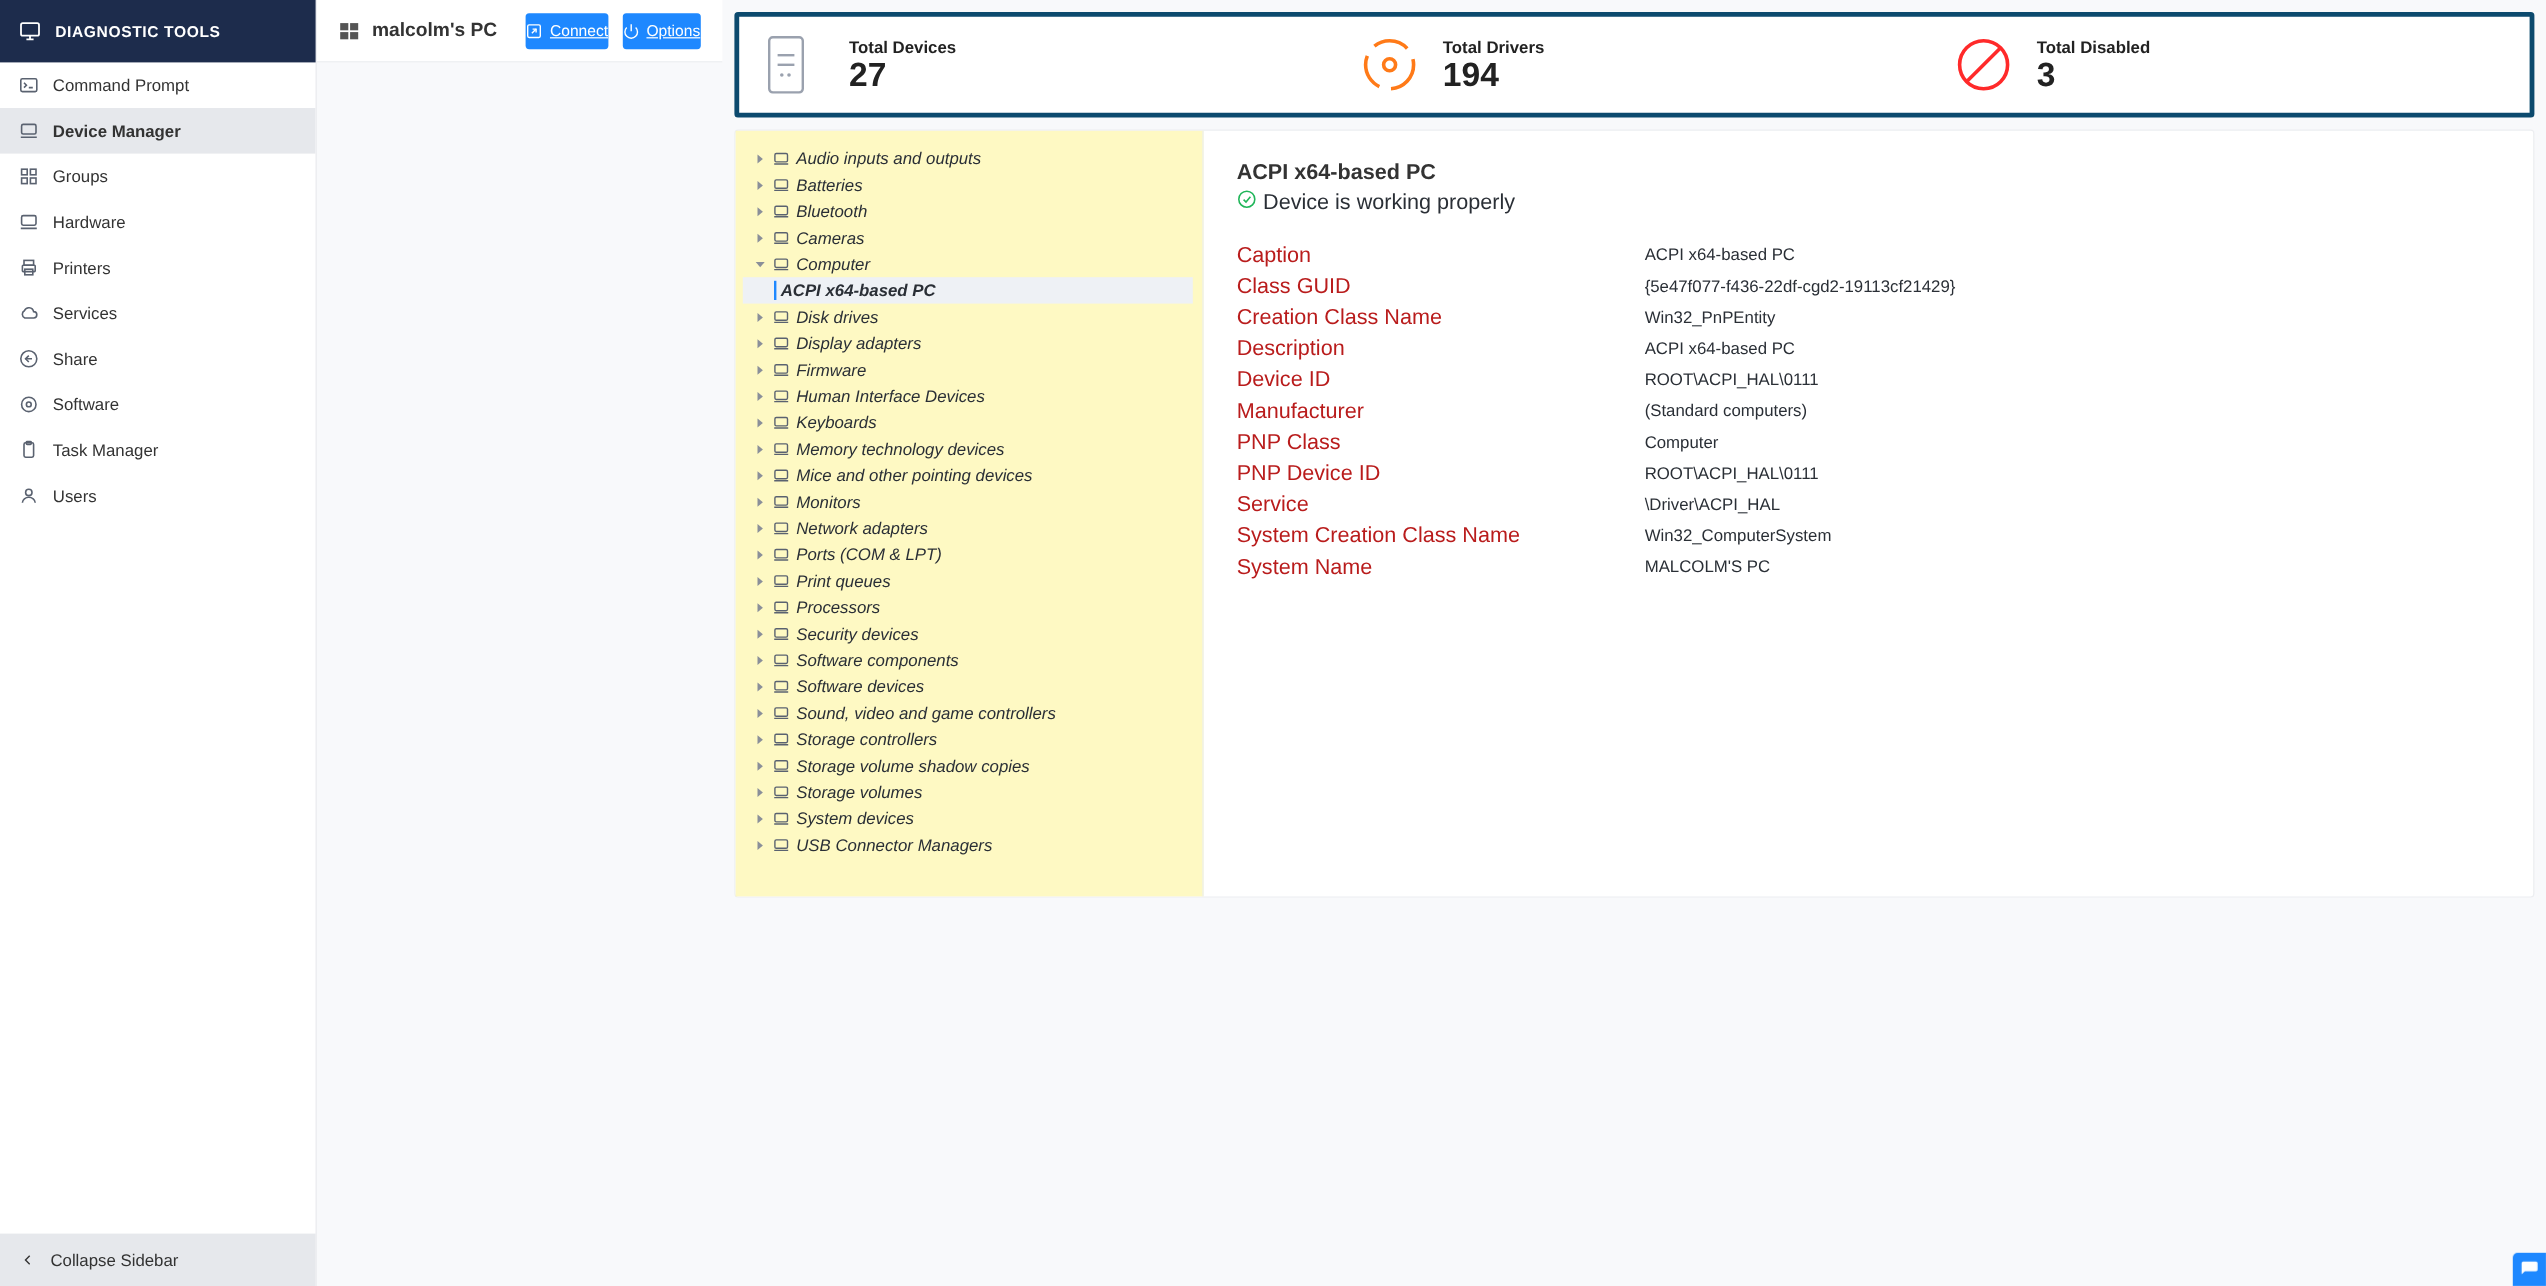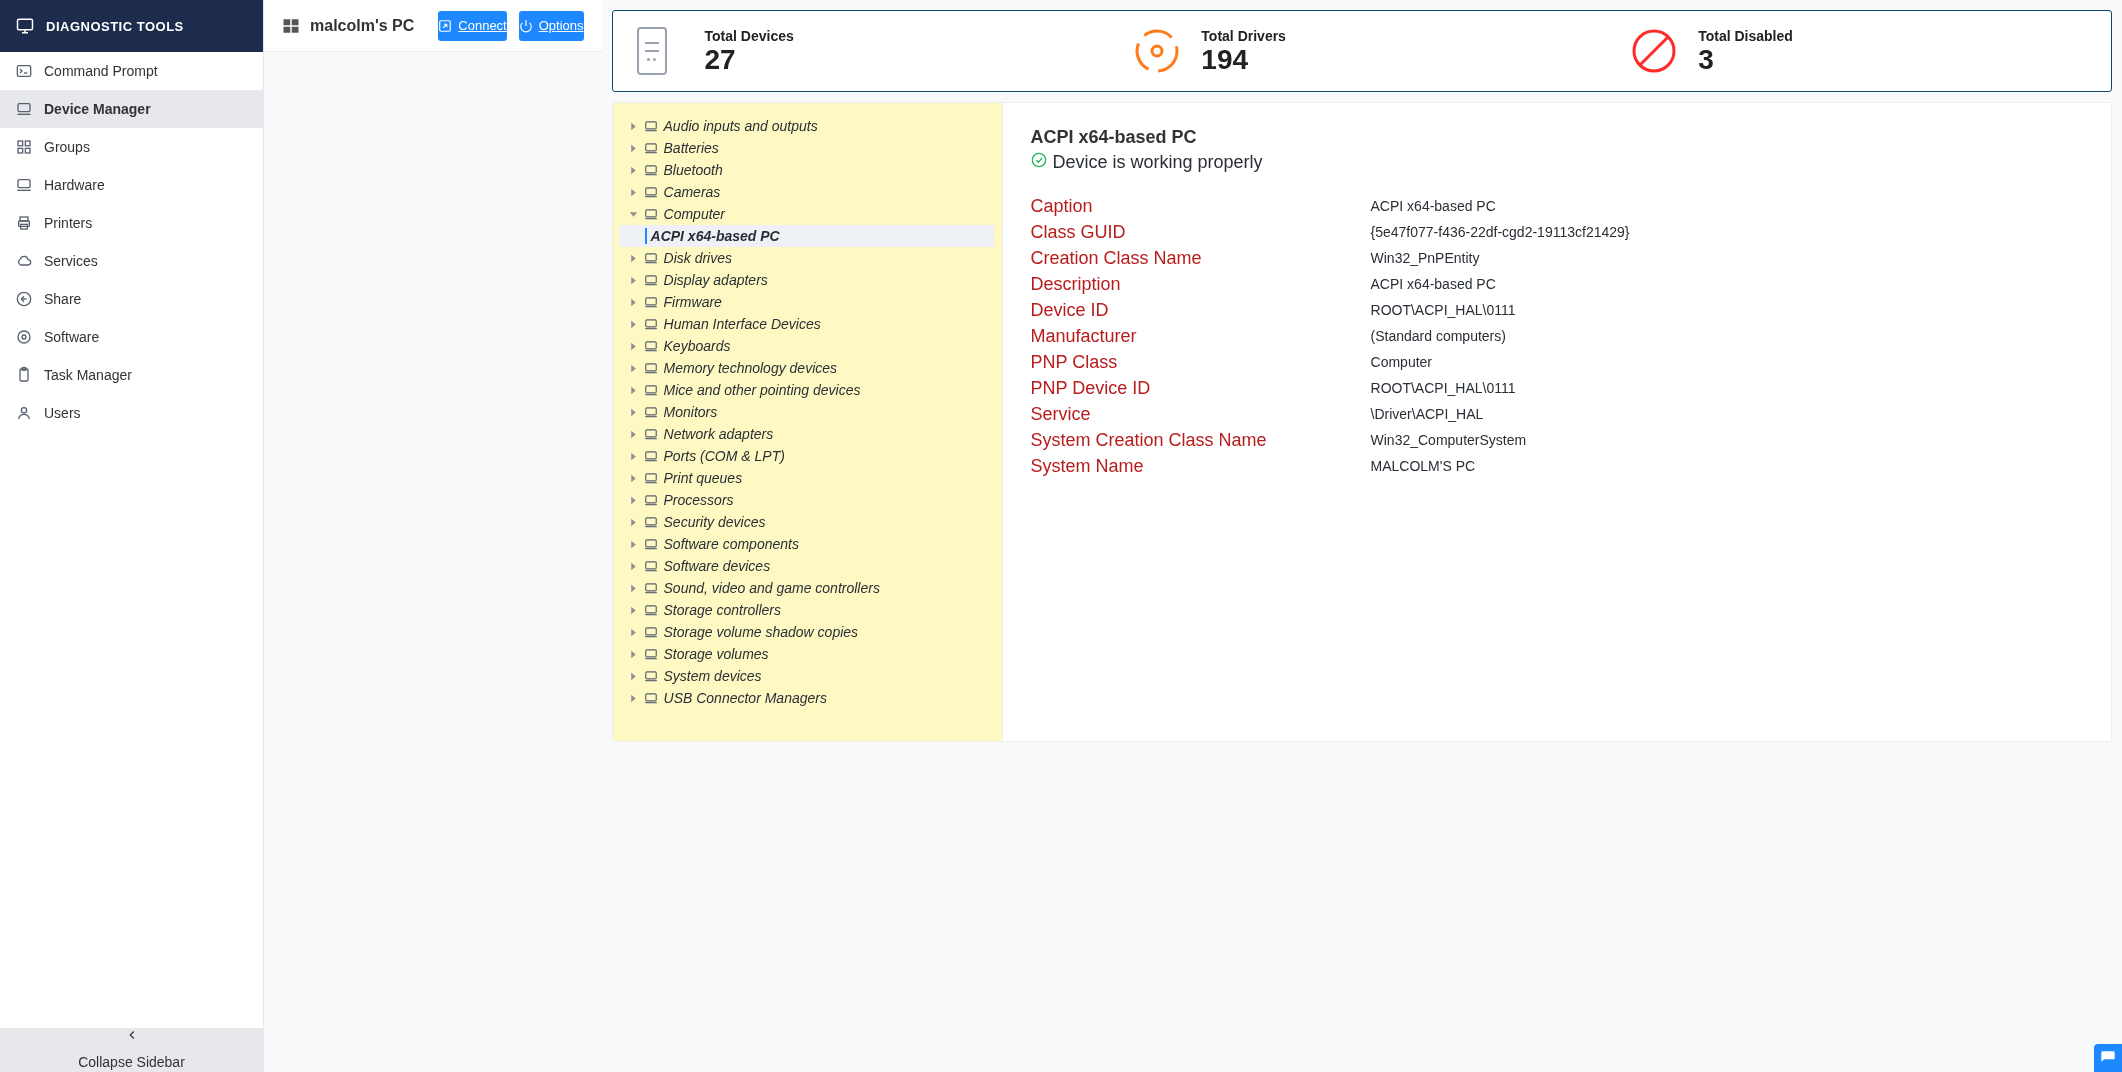--- a/index.html
+++ b/index.html
@@ -54,21 +54,20 @@
   .sidebar-footer {
     height: 44px;
     background: #e6e8ec;
     display: flex;
     align-items: center;
     gap: 12px;
     padding: 0 16px;
     font-size: 14px;
     cursor: pointer;
     color: #333;
-    flex-direction: column;
   }
   .sidebar-footer .icon { width: 14px; height: 14px; }
 
   
   .main {
     flex: 1;
     display: flex;
     overflow: hidden;
     background: #f8f9fb;
   }
@@ -110,21 +109,21 @@
   .content-scroll {
     flex: 1;
     overflow: auto;
     padding: 10px;
   }
 
   
   .summary {
     display: flex;
     background: #fff;
-    border: 1px solid #0c4a6e;
+    border: 4px solid #0c4a6e;
     border-radius: 3px;
     padding: 16px 24px;
     gap: 40px;
     margin-bottom: 10px;
   }
   .summary-item {
     flex: 1;
     display: flex;
     align-items: center;
     gap: 20px;

